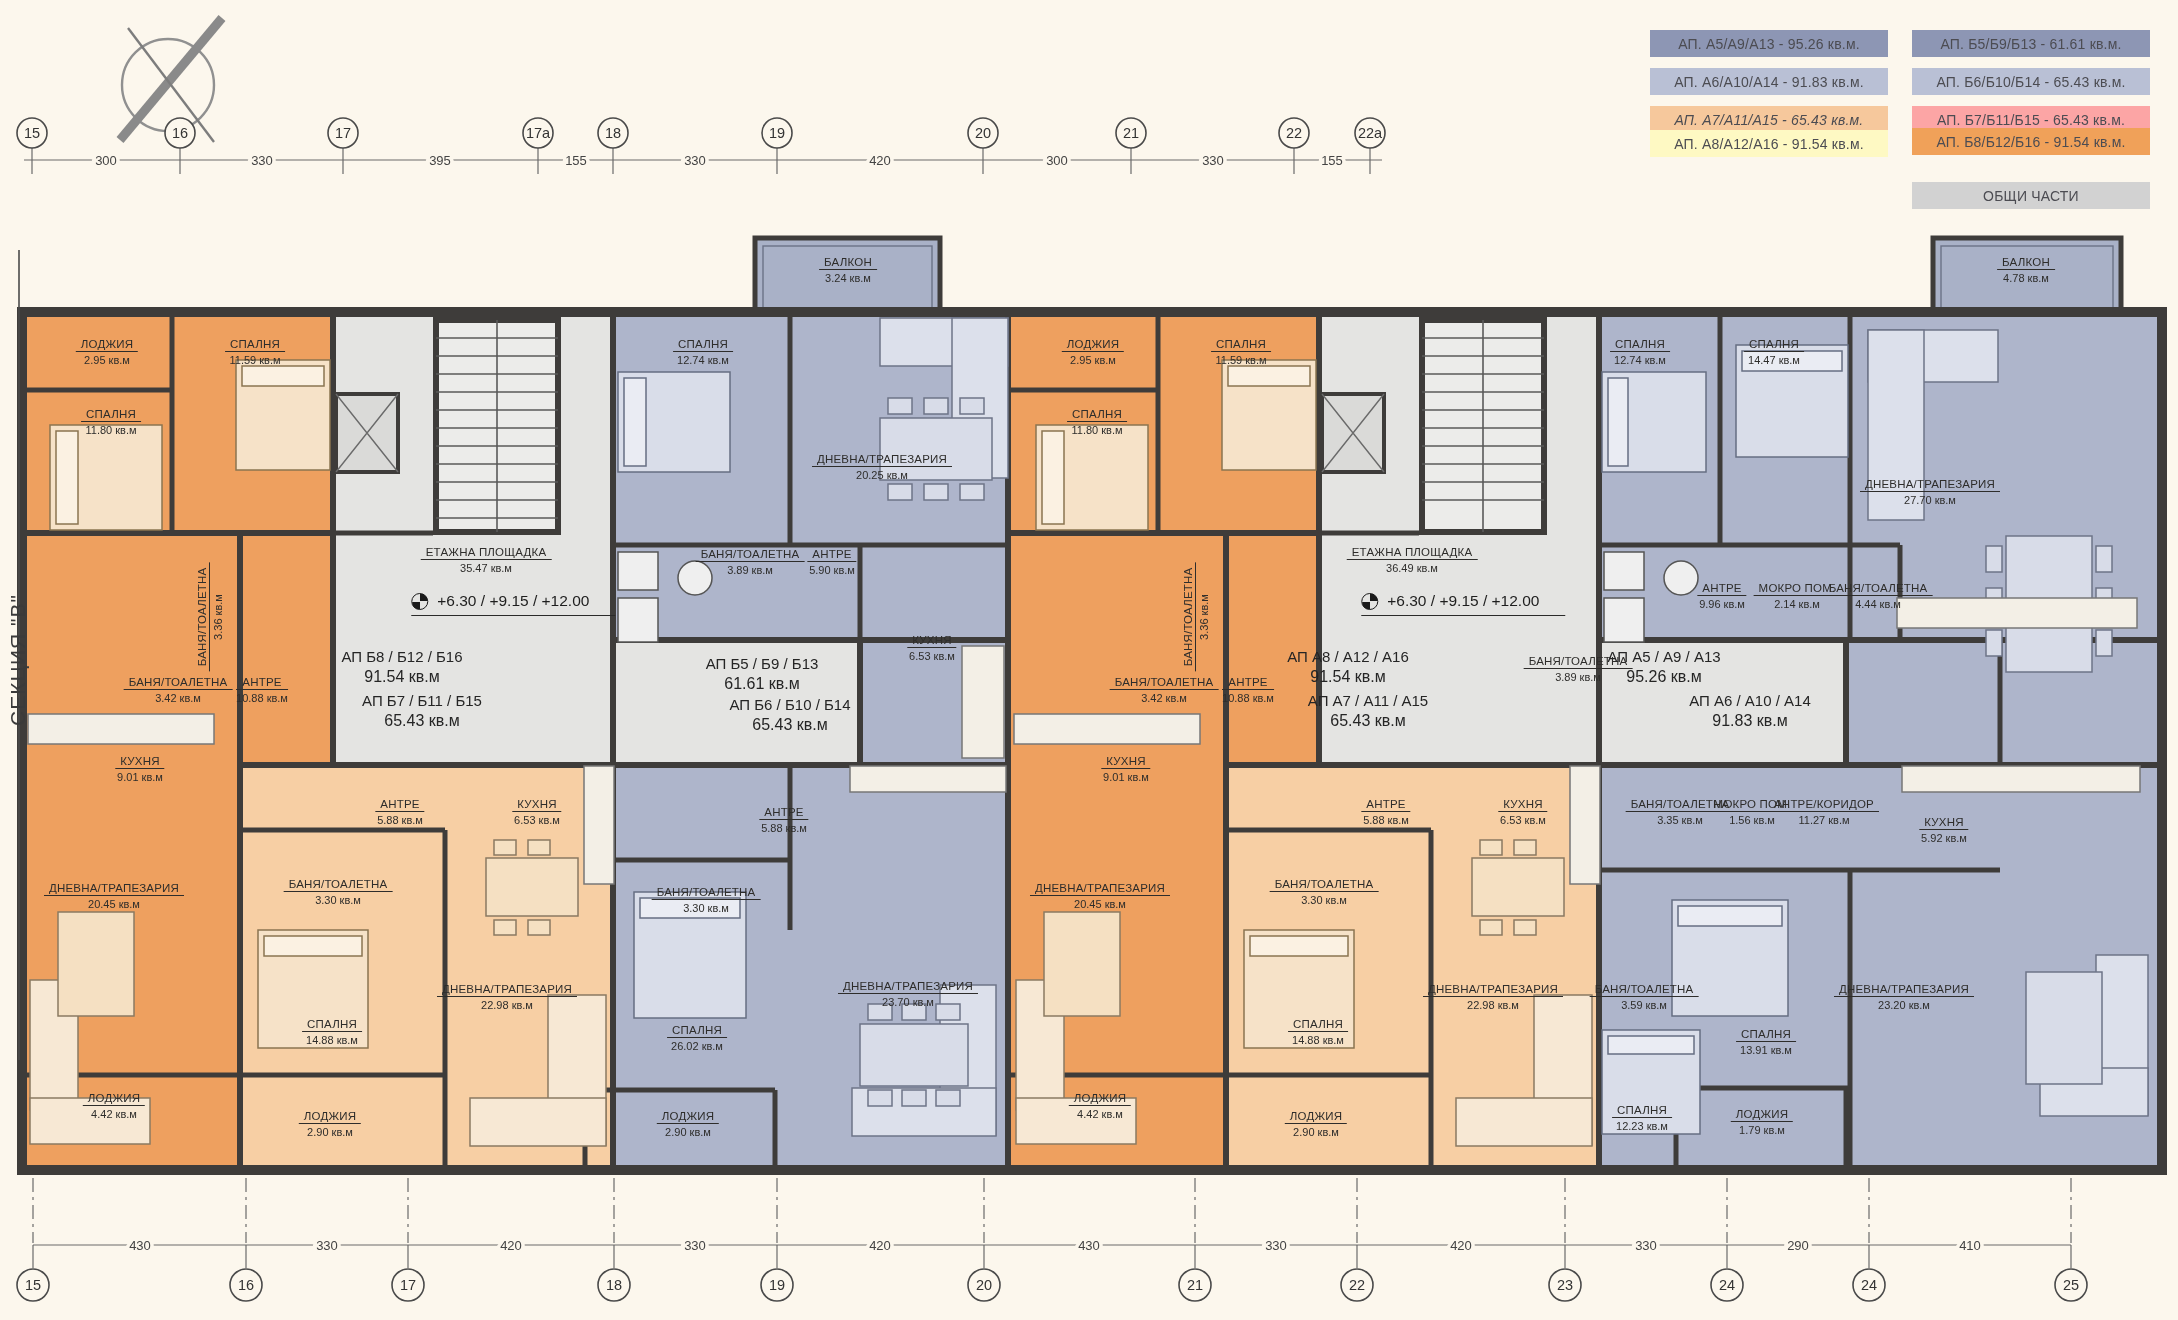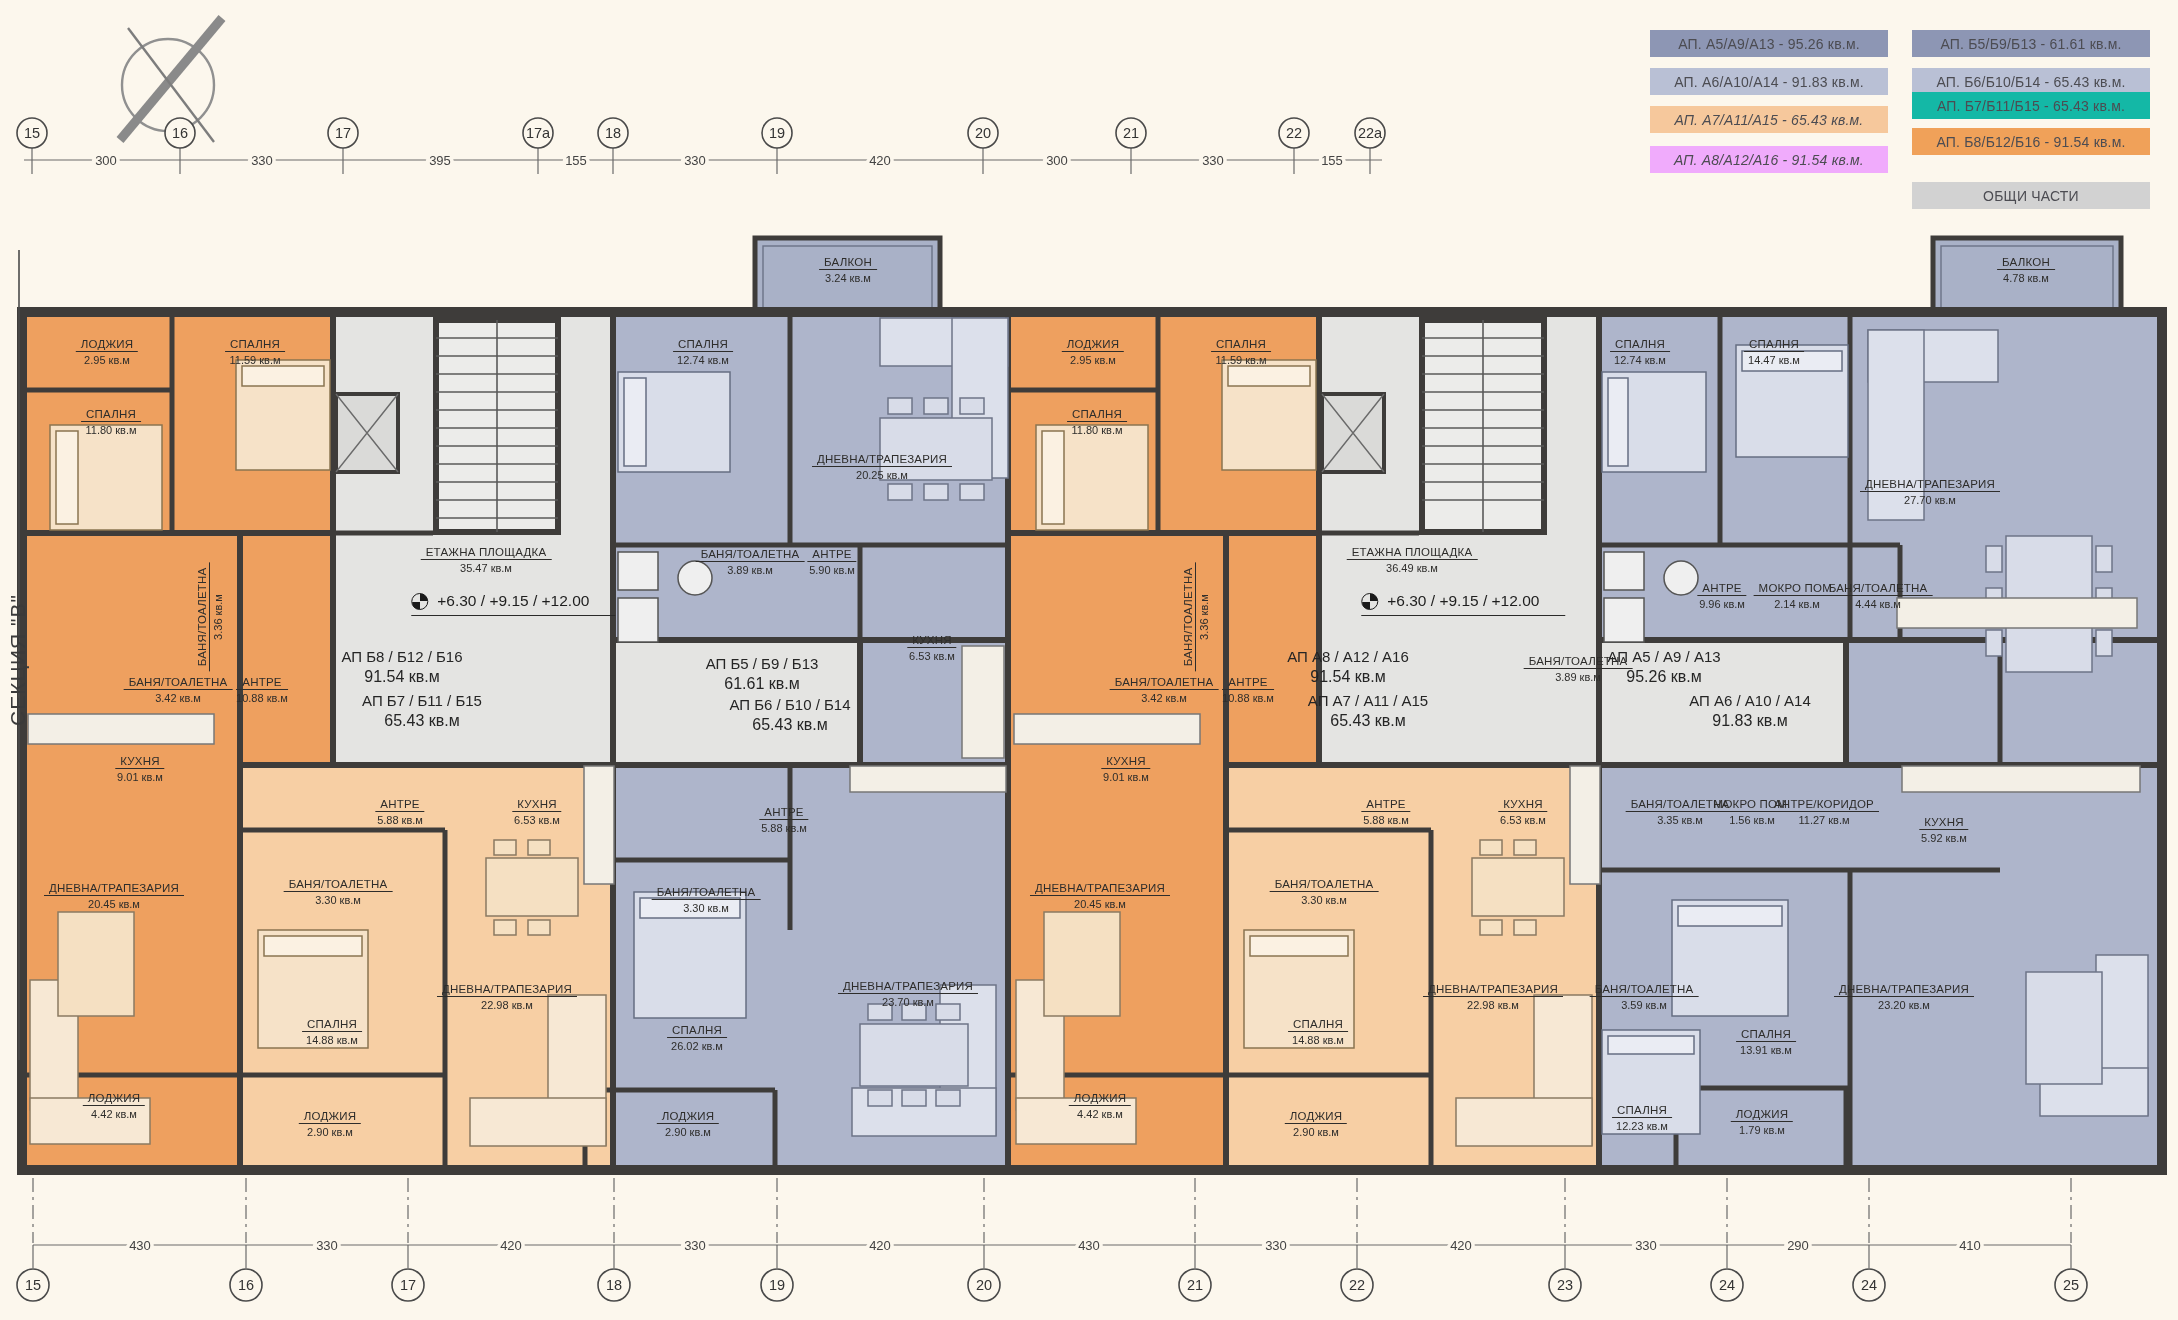--- a/index.html
+++ b/index.html
@@ -684,33 +684,33 @@
 
     <div class="lg-item" style="background: rgb(141, 150, 180); top: 0px;">
         <span>АП. А5/А9/А13 - 95.26 кв.м.</span>
       </div>
         <div class="lg-item" style="background: rgb(185, 192, 213); top: 38px;">
         <span>АП. А6/А10/А14 - 91.83 кв.м.</span>
       </div>
         <div class="lg-item" style="background: rgb(246, 200, 156); top: 76px; font-style: italic;">
         <span>АП. А7/А11/А15 - 65.43 кв.м.</span>
       </div>
-        <div class="lg-item" style="background: #f0abfc; top: 116px; font-style: italic;">
+        <div class="lg-item" style="background: #fef9c3; top: 100px;">
         <span>АП. А8/А12/А16 - 91.54 кв.м.</span>
       </div>
       </div>
     <div class="lg-col" style="left:1912px;top:30px;height:180px;">
 
     <div class="lg-item" style="background: rgb(141, 150, 180); top: 0px;">
         <span>АП. Б5/Б9/Б13 - 61.61 кв.м.</span>
       </div>
         <div class="lg-item" style="background: rgb(185, 192, 213); top: 38px;">
         <span>АП. Б6/Б10/Б14 - 65.43 кв.м.</span>
       </div>
-        <div class="lg-item" style="background: #14b8a6; top: 62px;">
+        <div class="lg-item" style="background: #fca5a5; top: 76px;">
         <span>АП. Б7/Б11/Б15 - 65.43 кв.м.</span>
       </div>
         <div class="lg-item" style="background: rgb(240, 161, 89); top: 98px;">
         <span>АП. Б8/Б12/Б16 - 91.54 кв.м.</span>
       </div>
       </div>
     <div class="lg-item" style="left:1912px;top:182px;width:238px;position:absolute;background:#D2D2D2;">
       <span>ОБЩИ ЧАСТИ</span>
     </div>
   </div>

